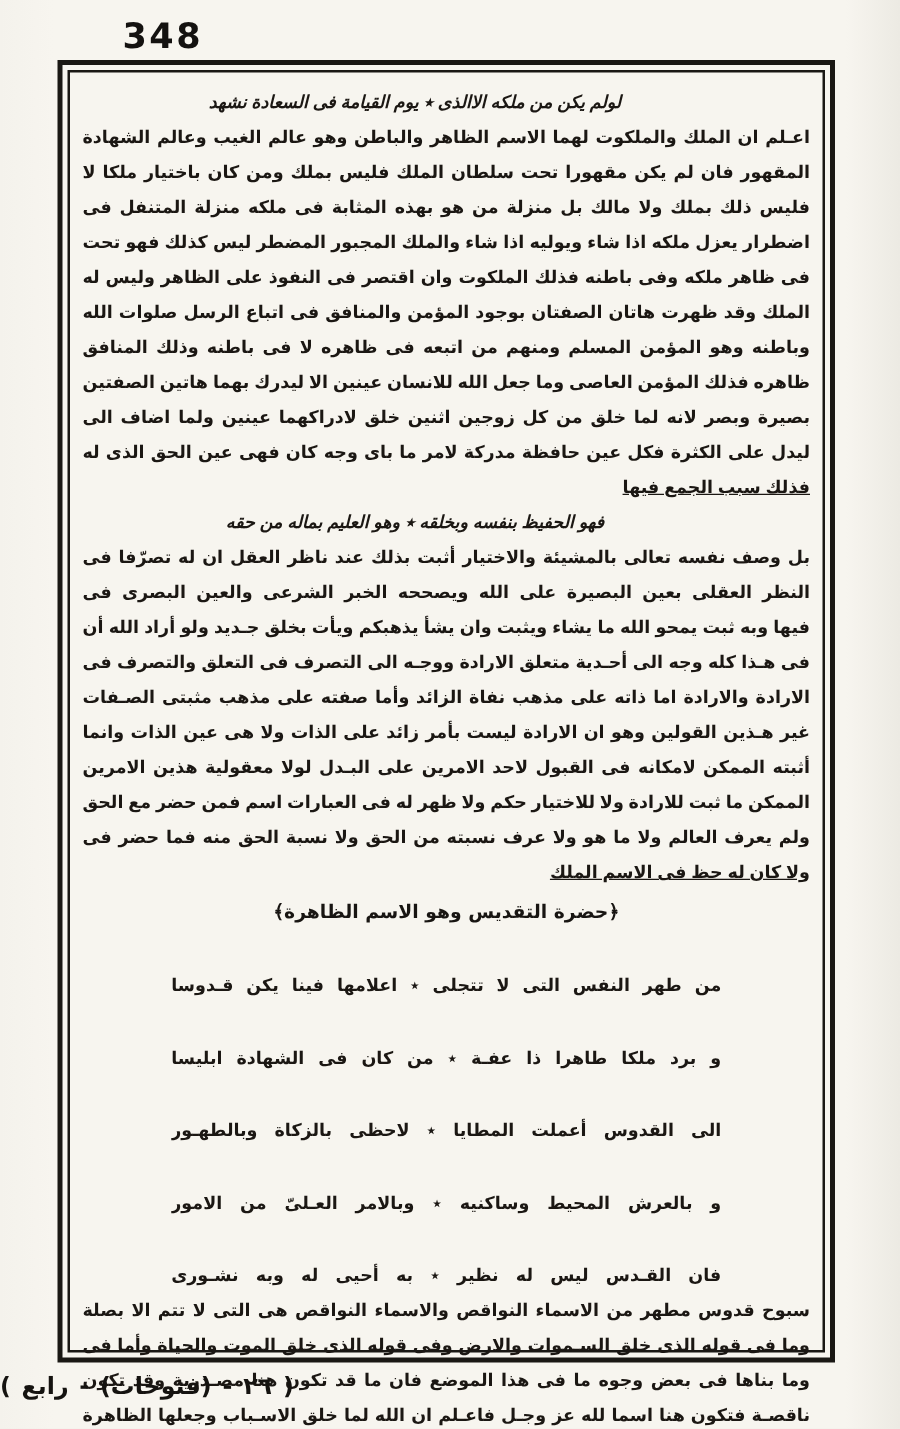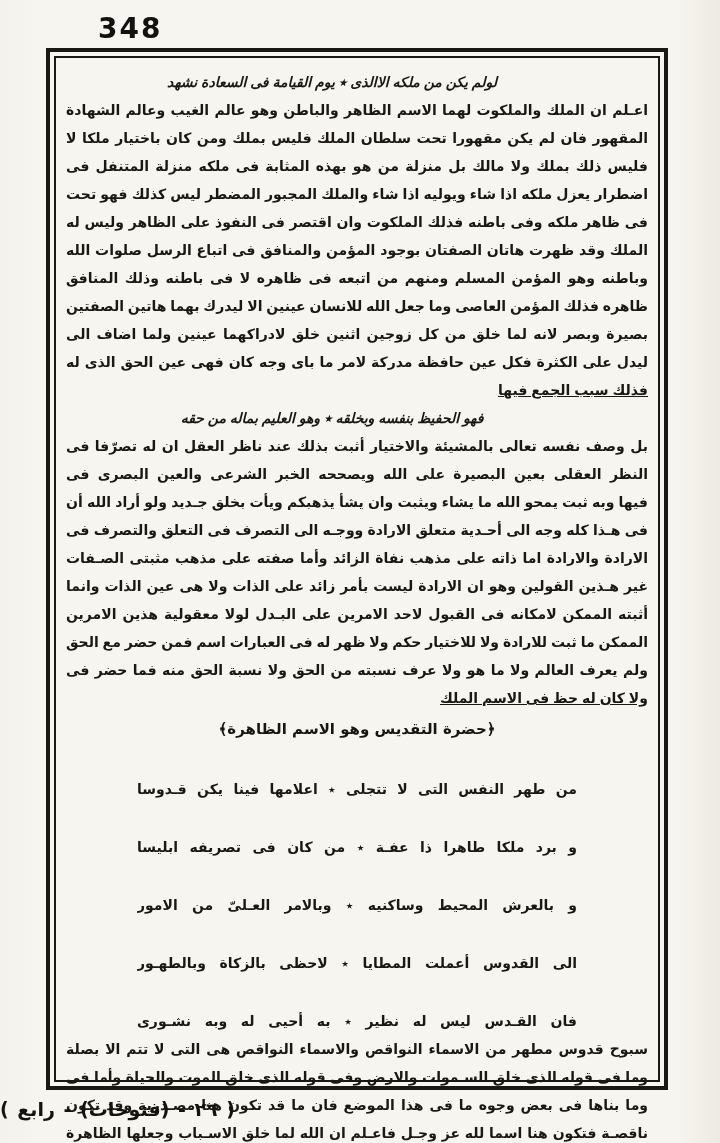--- a/index.html
+++ b/index.html
@@ -99,23 +99,23 @@
             <div class="line jline">أثبته الممكن لامكانه فى القبول لاحد الامرين على البـدل لولا معقولية هذين الامرين ومعقولية القبول من</div>
             <div class="line jline">الممكن ما ثبت للارادة ولا للاختيار حكم ولا ظهر له فى العبارات اسم فمن حضر مع الحق فى حضرة الملك والملكوت</div>
             <div class="line jline">ولم يعرف العالم ولا ما هو ولا عرف نسبته من الحق ولا نسبة الحق منه فما حضر فى هذه الحضرة بوجه من الوجوه</div>
             <div class="line jline">ولا كان له حظ فى الاسم الملك</div>
           </div>
 
         <div class="heading">﴿حضرة التقديس وهو الاسم الظاهرة﴾</div>
 
         <div class="poem">
             <div class="line">من طهر النفس التى لا تتجلى ٭ اعلامها فينا يكن قـدوسا</div>
-            <div class="line">و برد ملكا طاهرا ذا عفـة ٭ من كان فى تصريفه ابليسا</div>
+            <div class="line">و برد ملكا طاهرا ذا عفـة ٭ من كان فى الشهادة ابليسا</div>
+            <div class="line">الى القدوس أعملت المطايا ٭ لاحظى بالزكاة وبالطهـور</div>
             <div class="line">و بالعرش المحيط وساكنيه ٭ وبالامر العـلىّ من الامور</div>
-            <div class="line">الى القدوس أعملت المطايا ٭ لاحظى بالزكاة وبالطهـور</div>
             <div class="line">فان القـدس ليس له نظير ٭ به أحيى له وبه نشـورى</div>
           </div>
 
         <div class="para">
             <div class="line jline">سبوح قدوس مطهر من الاسماء النواقص والاسماء النواقص هى التى لا تتم الا بصلة وعائد فان من أسمائه سبحانه الذى</div>
             <div class="line jline">وما فى قوله الذى خلق السـموات والارض وفى قوله الذى خلق الموت والحياة وأما فى قوله تعالى والسماء</div>
             <div class="line jline">وما بناها فى بعض وجوه ما فى هذا الموضع فان ما قد تكون هنا مصـدرية وقد تكون بمعنى الذى فتكون</div>
             <div class="line jline">ناقصـة فتكون هنا اسما لله عز وجـل فاعـلم ان الله لما خلق الاسـباب وجعلها الظاهرة لعباده وفعل المسببات</div>
             <div class="line jline">عنـدها وتخيل الناظرون انها ما خلقت الا بها وهـذا هو الذى أضل الخلق عن طريق الهـدى والعلم ويحجبهم عن</div>
           </div>

